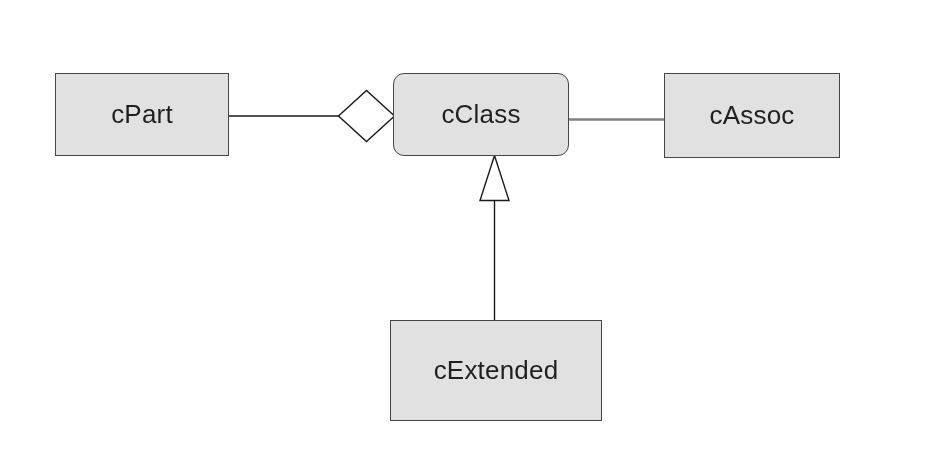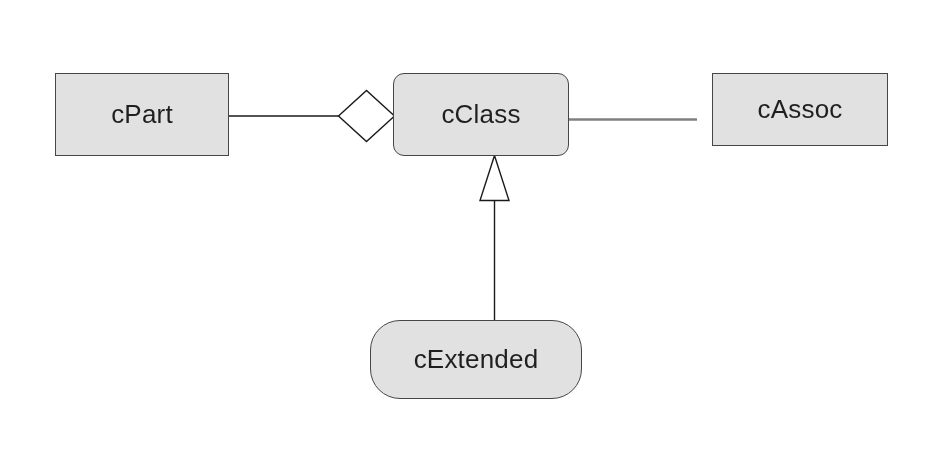--- a/index.html
+++ b/index.html
@@ -35,22 +35,22 @@
   }
   .class-box .label {
     font-size: 26px;
     font-weight: 400;
     color: #1f1f1f;
     letter-spacing: 0.2px;
     white-space: nowrap;
   }
   .box-cpart     { left: 55px;  top: 73px;  width: 174px; height: 83px; }
   .box-cclass    { left: 393px; top: 73px;  width: 176px; height: 83px; border-radius: 11px; }
-  .box-cassoc    { left: 712px; top: 73px;  width: 176px; height: 73px; text-align: center; }
-  .box-cextended { left: 370px; top: 320px; width: 212px; height: 79px; border-radius: 30px; }
+  .box-cassoc    { left: 664px; top: 73px;  width: 176px; height: 85px; text-align: center; }
+  .box-cextended { left: 390px; top: 320px; width: 212px; height: 101px; }
 </style>
 </head>
 <body>
 
 <div class="canvas">
 
   <svg class="connector-layer" width="925" height="451" viewBox="0 0 925 451" xmlns="http://www.w3.org/2000/svg">
 
     <line x1="229" y1="116" x2="340" y2="116" stroke="#1a1a1a" stroke-width="1.4"></line>
 

